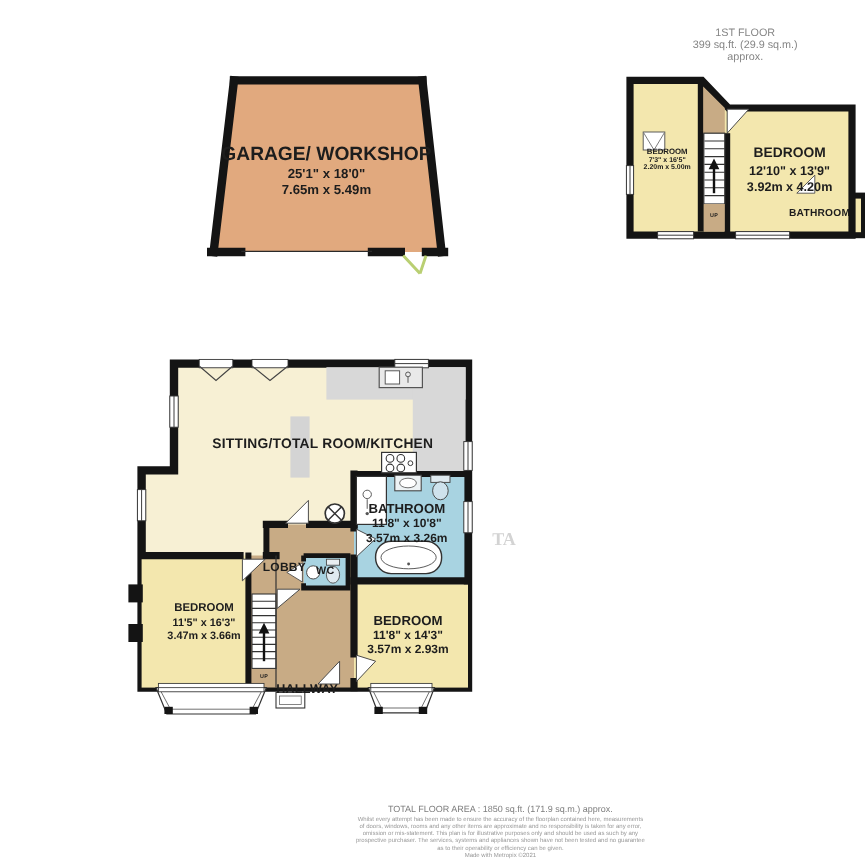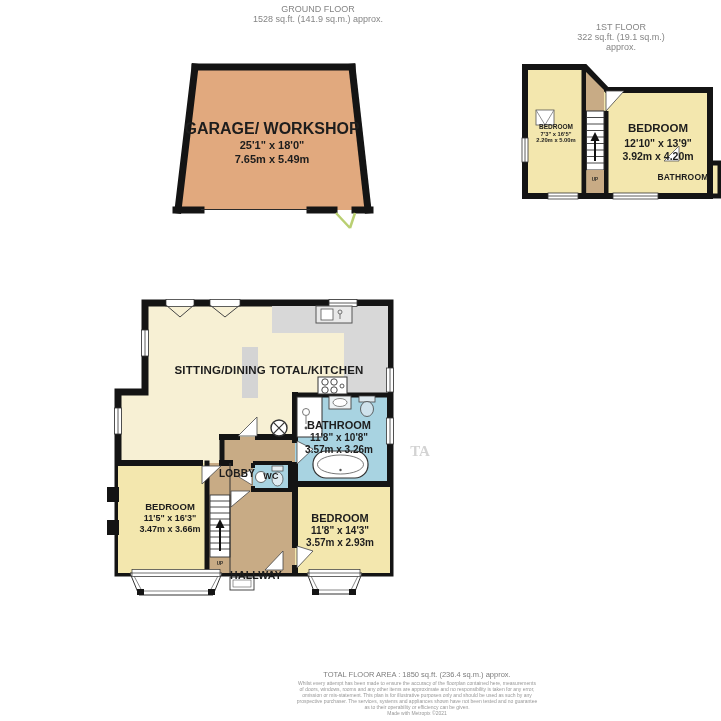--- a/index.html
+++ b/index.html
@@ -202,27 +202,23 @@
       <ellipse cx="367" cy="409" rx="6.5" ry="7.5" fill="#cfe2ec" stroke="#444" stroke-width="0.8"></ellipse>
     </g>
     <g>
       <rect x="313" y="451" width="55" height="27" rx="13" ry="13" fill="#ffffff" stroke="#333" stroke-width="1.2"></rect>
       <ellipse cx="340.5" cy="464.5" rx="23" ry="9.5" fill="none" stroke="#555" stroke-width="0.8"></ellipse>
       <circle cx="340.5" cy="470" r="1.2" fill="#555"></circle>
     </g>
   </g>
 </svg>
 
-<div class="hdr" style="left:318px;top:4px;">
-  <div>GROUND FLOOR</div>
-  <div>1528 sq.ft. (141.9 sq.m.) approx.</div>
-</div>
 <div class="hdr" style="left:621px;top:4px;margin-top:18px;">
   <div>1ST FLOOR</div>
-  <div>322 sq.ft. (19.1 sq.m.) approx.</div>
+  <div>399 sq.ft. (29.9 sq.m.) approx.</div>
 </div>
 
 <div class="roomlabel" style="left:272px;top:143px;font-size:11px;">
   <div style="font-size:16px;margin-bottom:3px;">GARAGE/ WORKSHOP</div>
   <div style="margin-bottom:3px;">25'1"  x 18'0"</div>
   <div>7.65m  x 5.49m</div>
 </div>
 
 <div class="roomlabel" style="left:556px;top:134px;font-size:5.8px;">
   <div style="font-size:6.5px;margin-bottom:1px;">BEDROOM</div>
@@ -232,21 +228,21 @@
 
 <div class="roomlabel" style="left:658px;top:142px;font-size:10.5px;">
   <div style="font-size:11.5px;margin-bottom:3px;">BEDROOM</div>
   <div style="margin-bottom:3px;">12'10"  x 13'9"</div>
   <div>3.92m  x 4.20m</div>
 </div>
 
 <div class="lbl" style="left:683px;top:177px;font-size:8.5px;">BATHROOM</div>
 <div class="lbl" style="left:595px;top:180px;font-size:4.5px;">UP</div>
 
-<div class="lbl" style="left:269px;top:371px;font-size:11.5px;">SITTING/DINING TOTAL/KITCHEN</div>
+<div class="lbl" style="left:269px;top:371px;font-size:11.5px;">SITTING/TOTAL ROOM/KITCHEN</div>
 
 <div class="roomlabel" style="left:339px;top:437px;font-size:10px;">
   <div style="font-size:11px;margin-bottom:2px;">BATHROOM</div>
   <div style="margin-bottom:2px;">11'8"  x 10'8"</div>
   <div>3.57m  x 3.26m</div>
 </div>
 
 <div class="lbl" style="left:237px;top:474px;font-size:10px;">LOBBY</div>
 <div class="lbl" style="left:271px;top:476px;font-size:9px;">WC</div>
 
@@ -261,21 +257,21 @@
 
 <div class="roomlabel" style="left:340px;top:530px;font-size:10px;">
   <div style="font-size:11px;margin-bottom:2px;">BEDROOM</div>
   <div style="margin-bottom:2px;">11'8"  x 14'3"</div>
   <div>3.57m  x 2.93m</div>
 </div>
 
 <div class="watermark" style="left:378px;top:451px;">TA</div>
 
 <div class="footer">
-  <div class="total">TOTAL FLOOR AREA : 1850 sq.ft. (236.4 sq.m.) approx.</div>
+  <div class="total">TOTAL FLOOR AREA : 1850 sq.ft. (171.9 sq.m.) approx.</div>
   <div class="disc">
     <div>Whilst every attempt has been made to ensure the accuracy of the floorplan contained here, measurements</div>
     <div>of doors, windows, rooms and any other items are approximate and no responsibility is taken for any error,</div>
     <div>omission or mis-statement. This plan is for illustrative purposes only and should be used as such by any</div>
     <div>prospective purchaser. The services, systems and appliances shown have not been tested and no guarantee</div>
     <div>as to their operability or efficiency can be given.</div>
     <div>Made with Metropix ©2021</div>
   </div>
 </div>
 

